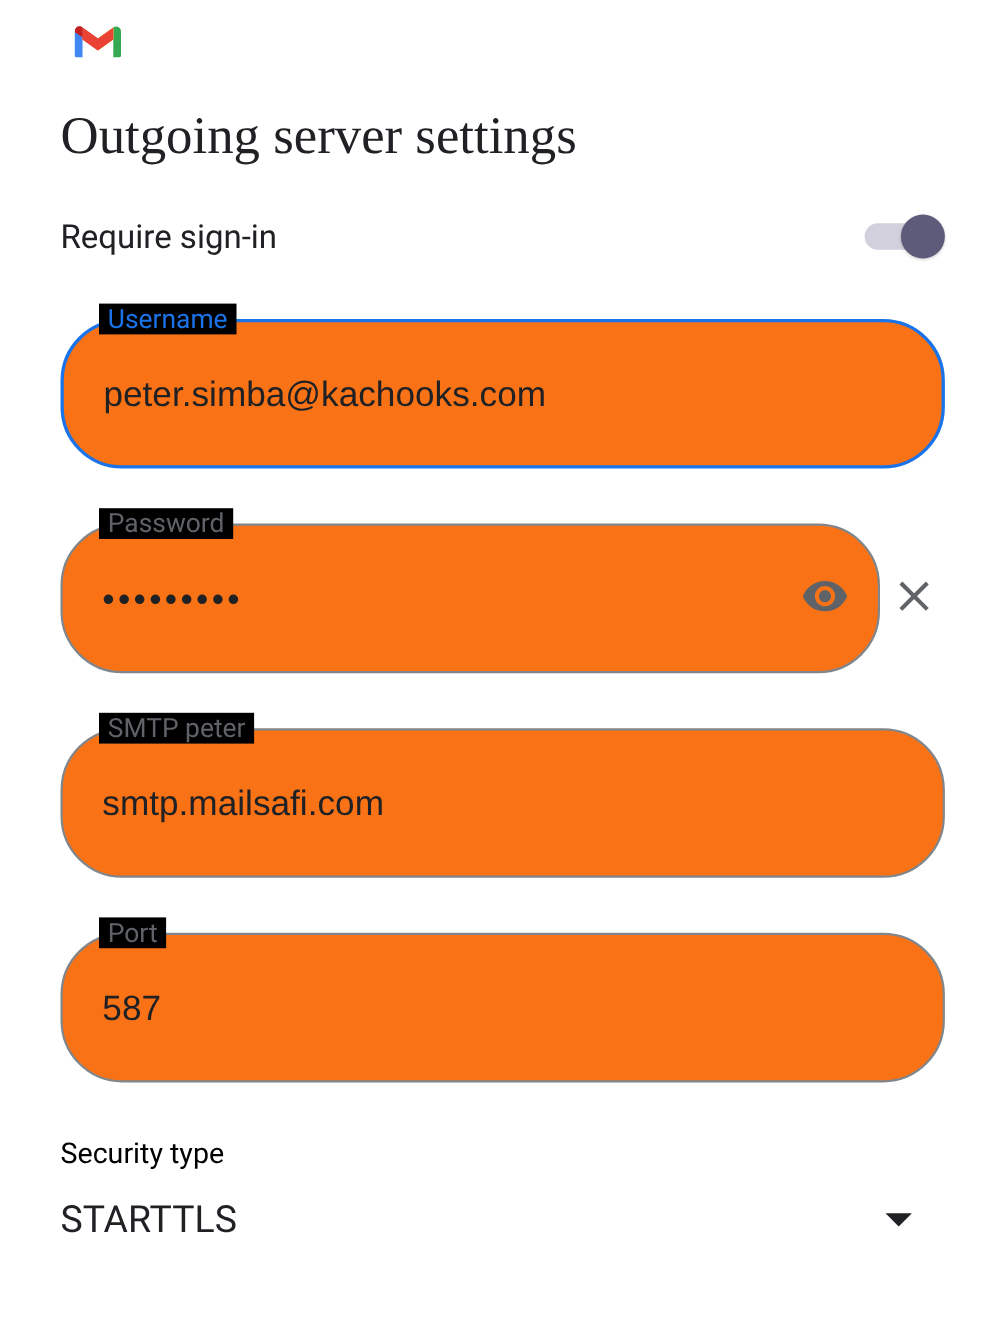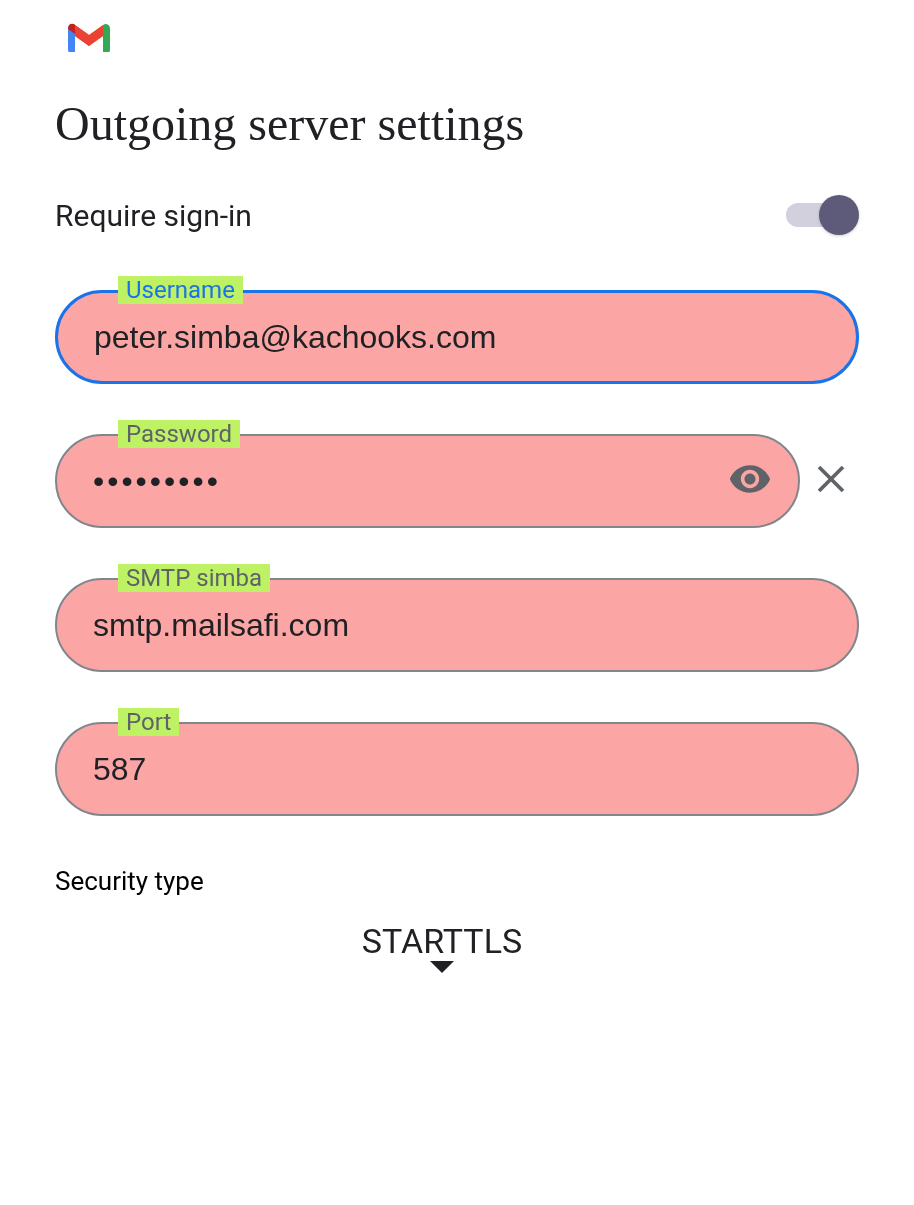--- a/index.html
+++ b/index.html
@@ -66,39 +66,38 @@
       box-shadow: 0 1px 3px rgba(0,0,0,0.2);
     }
     .field-group {
       position: relative;
       margin-bottom: 50px;
     }
     .field-label {
       position: absolute;
       top: -14px;
       left: 35px;
-      background: #bef264;
+      background: #000000;
       padding: 0 8px;
       font-size: 24px;
       color: #5f6368;
       z-index: 2;
-      margin-left: 28px;
     }
     .field-label.focused {
       color: #1a73e8;
     }
     .field-input {
       width: 100%;
-      height: 94px;
+      height: 136px;
       border: 2px solid #80868b;
       border-radius: 56px;
       padding: 0 36px;
       font-size: 32px;
       color: #202124;
-      background: #fca5a5;
+      background: #f97316;
       outline: none;
     }
     .field-input.focused {
       border: 3px solid #1a73e8;
     }
     .password-row {
       display: flex;
       align-items: center;
       gap: 3px;
     }
@@ -127,21 +126,20 @@
       font-size: 26px;
       color: #000000;
       margin-bottom: 25px;
     }
     .select-row {
       display: flex;
       align-items: center;
       justify-content: space-between;
       cursor: pointer;
       padding-right: 30px;
-      flex-direction: column;
     }
     .select-value {
       font-size: 34px;
       color: #202124;
     }
     .dropdown-arrow {
       width: 0;
       height: 0;
       border-left: 12px solid transparent;
       border-right: 12px solid transparent;
@@ -193,21 +191,21 @@
     <span class="clear-icon">
       <svg width="36" height="36" viewBox="0 0 24 24" fill="none" stroke="#5f6368" stroke-width="2.5">
         <line x1="4" y1="4" x2="20" y2="20"></line>
         <line x1="20" y1="4" x2="4" y2="20"></line>
       </svg>
     </span>
   </div>
 </div>
 
 <div class="field-group">
-  <label class="field-label">SMTP simba</label>
+  <label class="field-label">SMTP peter</label>
   <input type="text" class="field-input" value="smtp.mailsafi.com" style="">
 </div>
 
 <div class="field-group">
   <label class="field-label">Port</label>
   <input type="text" class="field-input" value="587" style="">
 </div>
 
 <div class="select-section">
   <div class="select-label">Security type</div>

